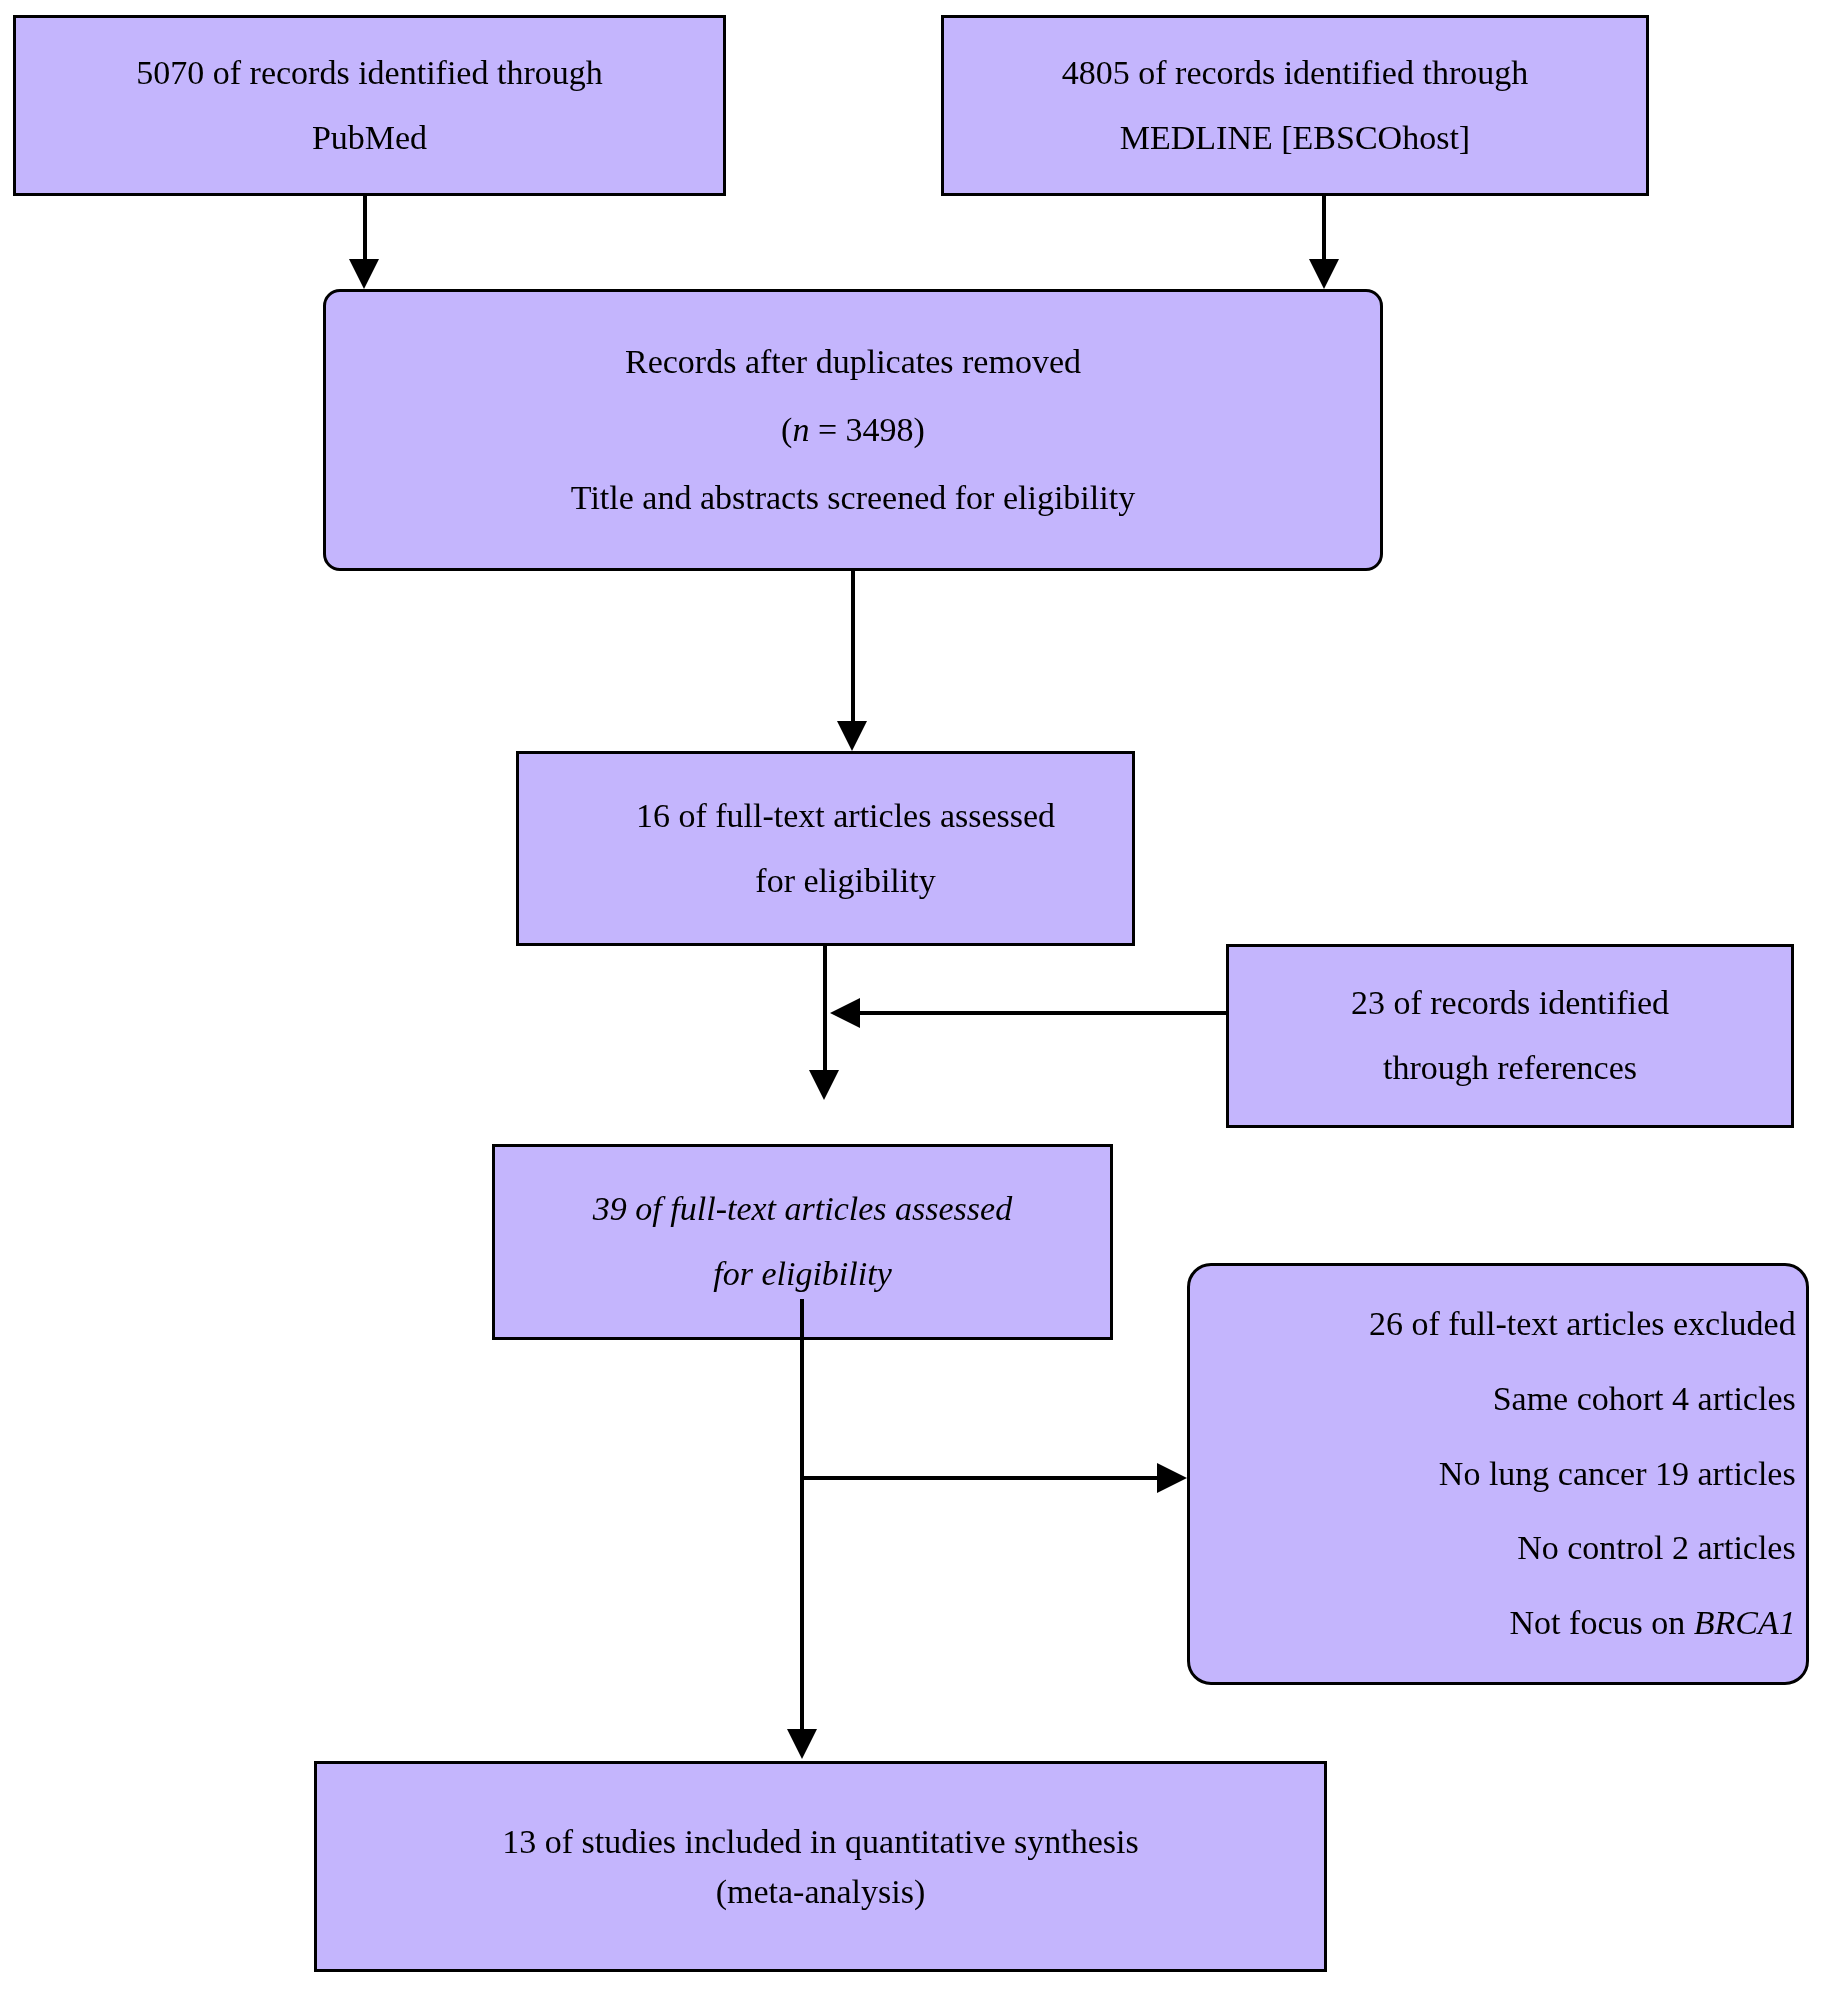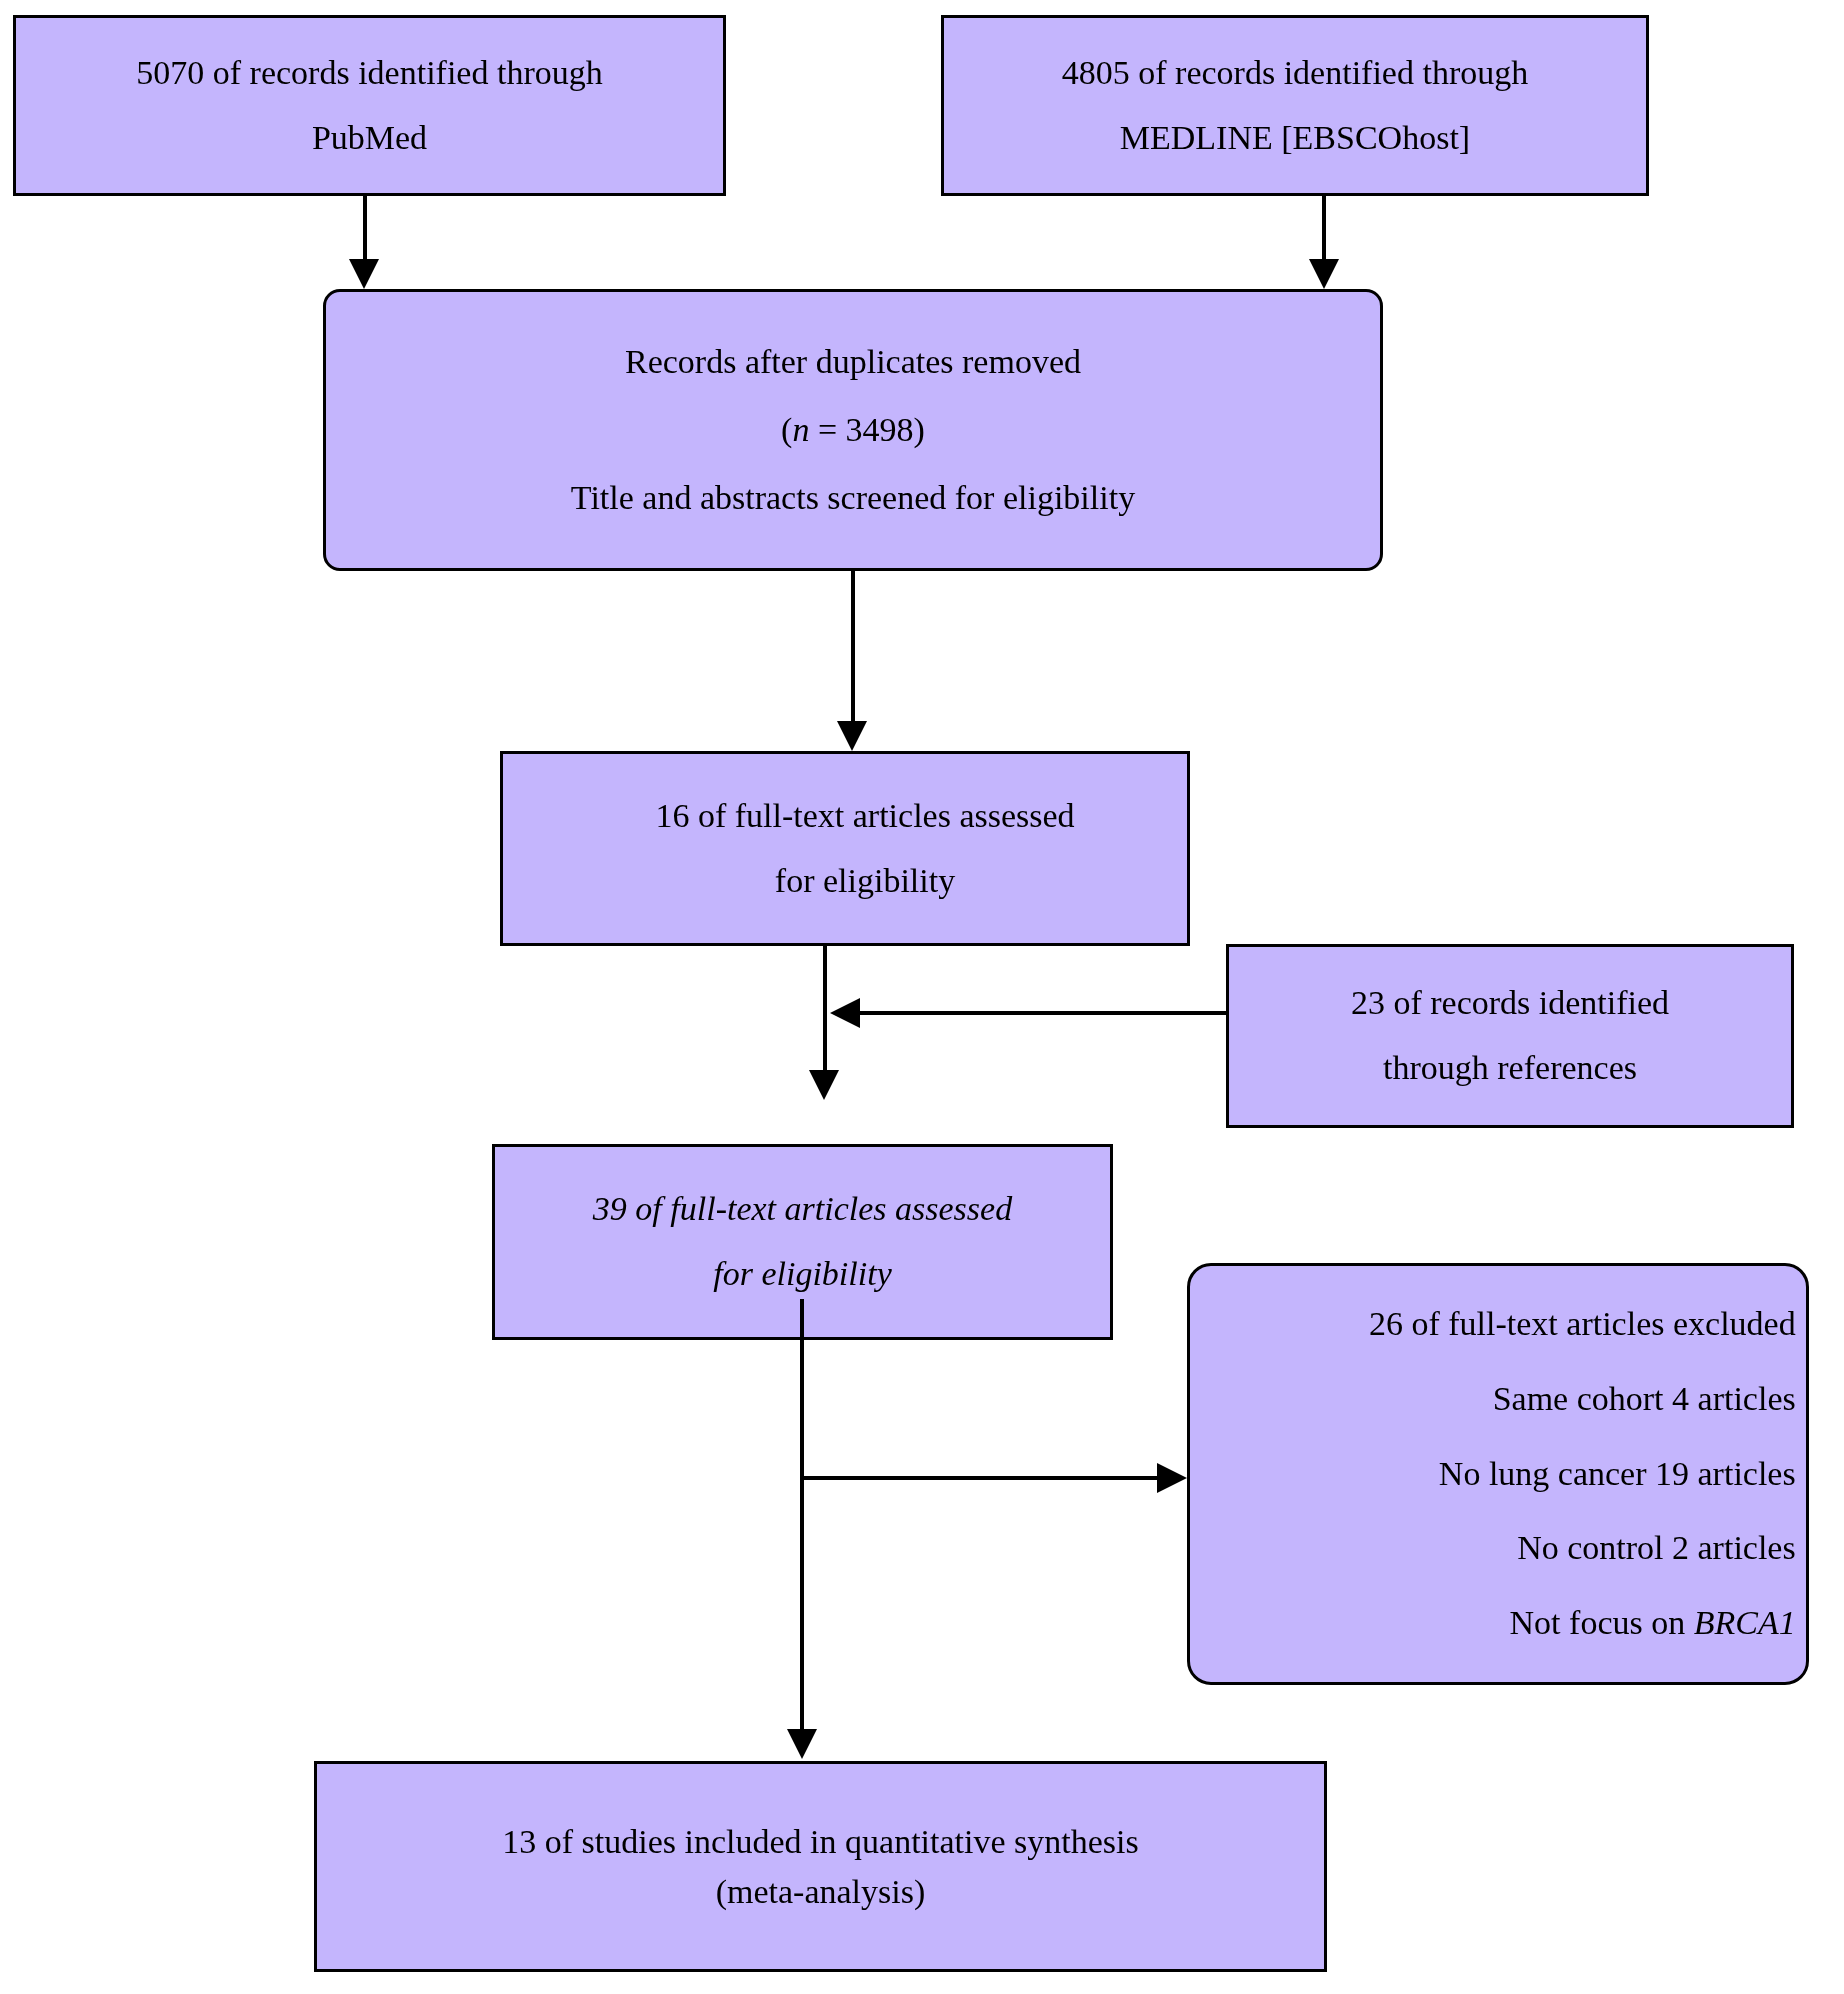--- a/index.html
+++ b/index.html
@@ -91,21 +91,21 @@
 
   <div class="box" style="left:323px; top:289px; width:1060px; height:282px; line-height:2.0;border-radius:17px;">
     <div>Records after duplicates removed</div>
     <div><span class="it" style="font-style:normal;">(</span><span class="it">n</span><span> = 3498)</span></div>
     <div>Title and abstracts screened for eligibility</div>
   </div>
 
   <div class="vline" style="left:851px; top:570px; height:155px;"></div>
   <div class="arr-down" style="left:837px; top:721px;"></div>
 
-  <div class="box" style="left:500px; top:751px; width:690px; height:195px;padding-left:40px;">
+  <div class="box" style="left:516px; top:751px; width:619px; height:195px;padding-left:40px;">
     <div>16 of full-text articles assessed</div>
     <div>for eligibility</div>
   </div>
 
   <div class="vline" style="left:823px; top:946px; height:128px;"></div>
   <div class="arr-down" style="left:809px; top:1070px;"></div>
 
   <div class="box" style="left:1226px; top:944px; width:568px; height:184px;">
     <div>23 of records identified</div>
     <div>through references</div>

